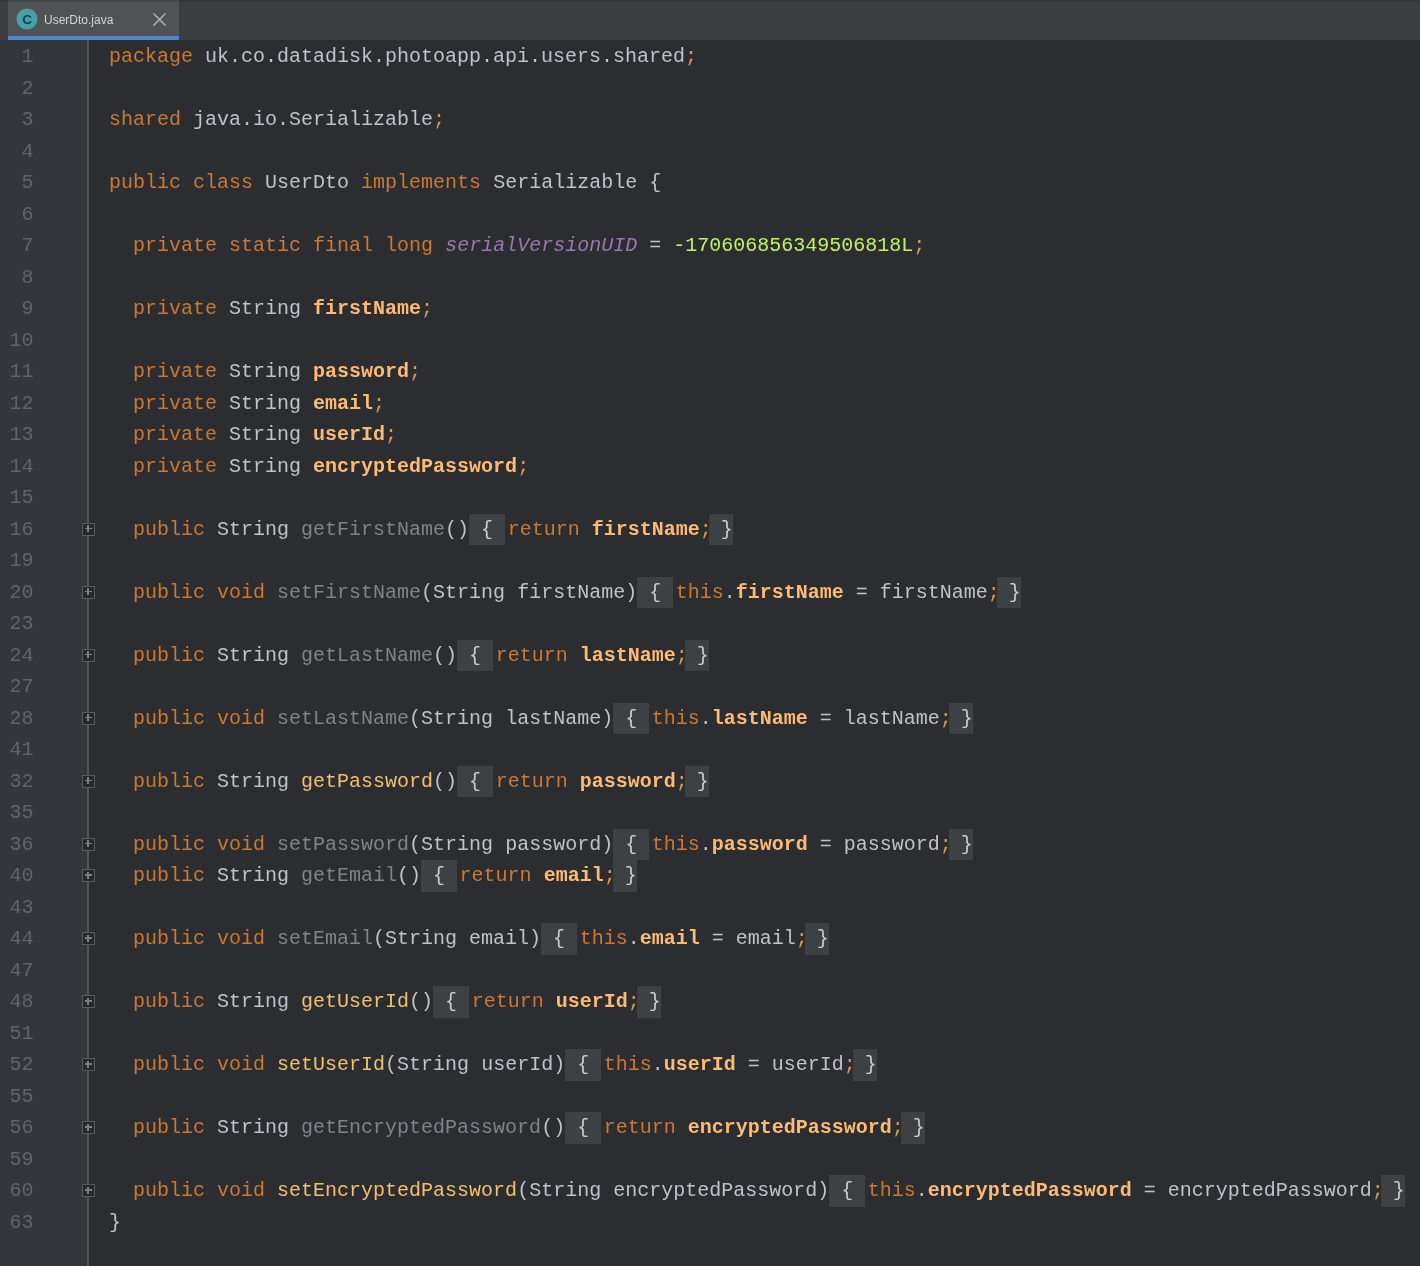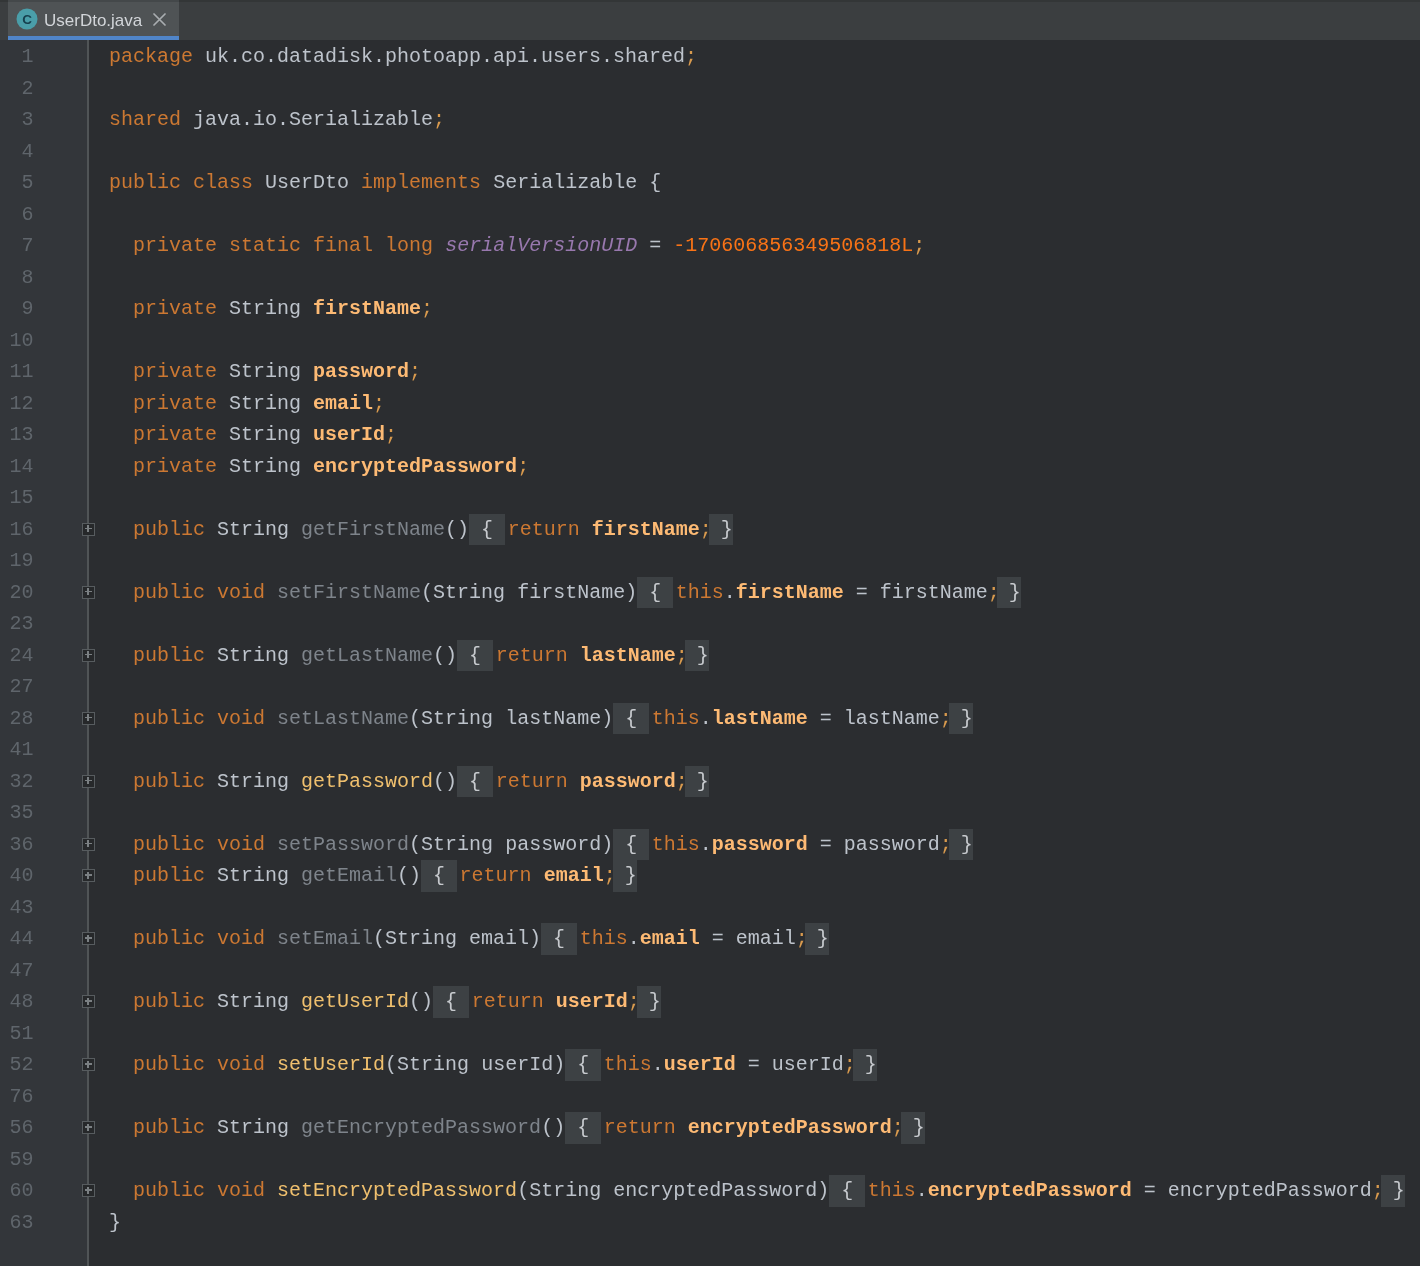--- a/index.html
+++ b/index.html
@@ -1,32 +1,32 @@
 <!DOCTYPE html>
 <html><head><meta charset="utf-8">
 <style>
 * { margin:0; padding:0; box-sizing:border-box; }
 html,body { width:1420px; height:1266px; background:#2B2D30; overflow:hidden; position:relative; }
 .tb { position:absolute; top:0; left:0; width:1420px; height:40px; background:#3B3E40; }
 .tbtop { position:absolute; top:0; left:0; width:1420px; height:2px; background:rgba(0,0,0,0.13); z-index:5; }
 .tab { position:absolute; left:8px; top:0; width:171px; height:36px; background:#4F5355; }
 .blue { position:absolute; left:8px; top:36px; width:171px; height:4px; background:#5085C9; }
 .cicon { position:absolute; left:16px; top:8px; }
-.lbl { position:absolute; left:44px; top:2px; height:37px; line-height:37px; font-family:"Liberation Sans",sans-serif; font-size:17px; color:#D2D5D9; letter-spacing:0px; }
+.lbl { position:absolute; left:44px; top:2px; height:37px; line-height:37px; font-family:"Liberation Sans",sans-serif; font-size:12px; color:#D2D5D9; letter-spacing:0px; }
 .close { position:absolute; left:153px; top:13px; }
 .gut { position:absolute; left:0; top:40px; width:89px; height:1226px; background:#33363A; border-right:2px solid #505456; }
 .ed { position:absolute; left:0; top:41px; width:1420px; font-family:"Liberation Mono",monospace; font-size:20px; line-height:31.5px; }
 .row { position:relative; height:31.5px; }
 .num { position:absolute; left:0; top:0; width:33.5px; text-align:right; color:#5F656B; }
 .code { position:absolute; left:97px; top:0; white-space:pre; color:#BDC3CB;margin-left:12px; }
 .k { color:#CC7832; }
 .t { color:#BDC3CB; }
 .f { color:#fdba74;font-weight:bold; }
 .i { color:#9878AE; font-style:italic; }
-.n { color:#f97316; }
+.n { color:#bef264; }
 .s { color:#D89A4E; }
 .g { color:#7E848B; }
 .y { color:#F0C06E; }
 .bl { display:inline-block; width:36px; height:31.5px; margin:0 2.5px 0 0; background:#3D4144; text-align:center; color:#C7CACE; }
 .br { display:inline-block; width:24px; height:31.5px; margin-left:-3px; background:#3D4144; text-align:right; color:#C7CACE; }
 .fi { position:absolute; left:82px; top:9px; width:13px; height:13px; border:1.5px solid #575C5F; background:#26282A; }
 .fi::before { content:""; position:absolute; left:1.5px; top:4.25px; width:7px; height:1.3px; background:#7B8083; }
 .fi::after { content:""; position:absolute; left:4.25px; top:1.5px; width:1.3px; height:7px; background:#7B8083; }
 </style></head>
 <body>
@@ -180,21 +180,21 @@
 <div class="row">
       <span class="num">51</span>
       <span class="code"></span>
     </div>
 <div class="row">
       <span class="num">52</span>
       <span class="fi"></span>
       <span class="code">  <span class="k">public</span> <span class="k">void</span> <span class="y">setUserId</span><span class="t">(String userId)</span><span class="bl">{</span><span class="k">this</span><span class="t">.</span><span class="f">userId</span><span class="t"> = userId</span><span class="s">;</span><span class="br">}</span></span>
     </div>
 <div class="row">
-      <span class="num">76</span>
+      <span class="num">55</span>
       <span class="code"></span>
     </div>
 <div class="row">
       <span class="num">56</span>
       <span class="fi"></span>
       <span class="code">  <span class="k">public</span> <span class="t">String</span> <span class="g">getEncryptedPassword</span><span class="t">()</span><span class="bl">{</span><span class="k">return</span> <span class="f">encryptedPassword</span><span class="s">;</span><span class="br">}</span></span>
     </div>
 <div class="row">
       <span class="num">59</span>
       <span class="code"></span>

